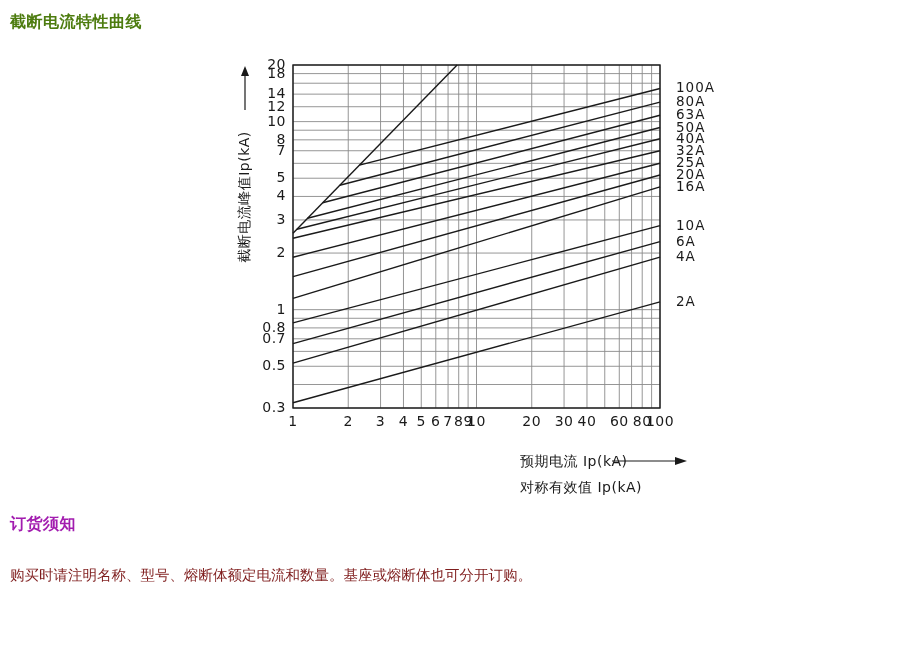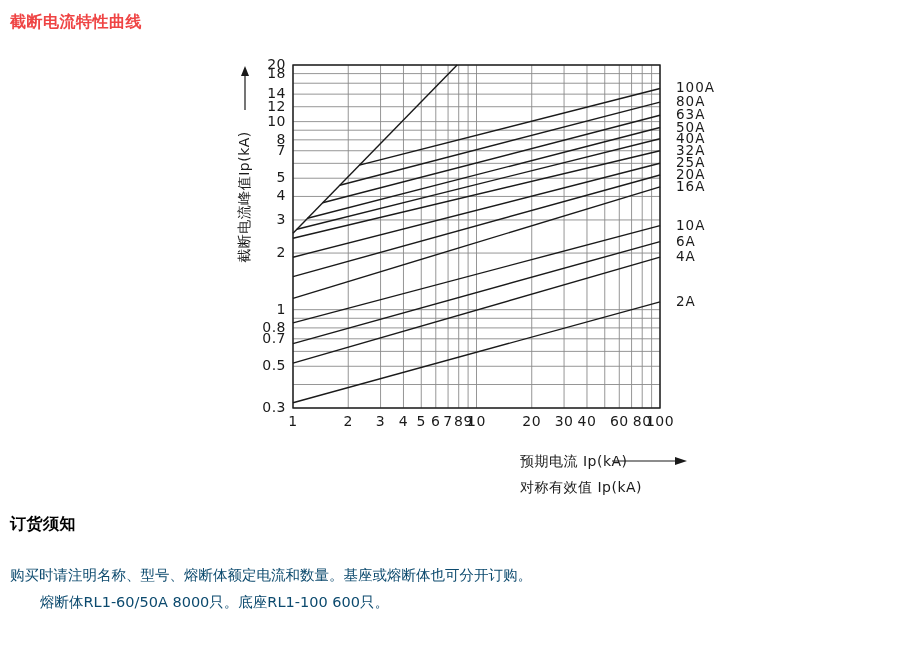--- a/index.html
+++ b/index.html
@@ -3,28 +3,28 @@
 <meta charset="utf-8">
 <style>
   html,body{margin:0;padding:0;}
   body{
     width:920px;height:657px;position:relative;background:#ffffff;
     font-family:"DejaVu Sans","Liberation Sans",sans-serif;
     color:#2e2e2e;overflow:hidden;
   }
   .page-title{
     position:absolute;left:10px;top:12px;
-    font-size:16px;font-weight:bold;color:#ef4444;letter-spacing:0.5px;
+    font-size:16px;font-weight:bold;color:#4d7c0f;letter-spacing:0.5px;
   }
   .section-heading{
     position:absolute;left:10px;top:514px;
-    font-size:16px;font-weight:bold;color:#000000;letter-spacing:0.5px;
+    font-size:16px;font-weight:bold;color:#a21caf;letter-spacing:0.5px;
   }
   .chart-wrap{position:absolute;left:210px;top:52px;width:510px;height:450px;}
-  .ordering-body{position:absolute;left:10px;top:562px;font-size:14.5px;line-height:27px;color:#0c4a6e;white-space:nowrap;}
+  .ordering-body{position:absolute;left:10px;top:562px;font-size:14.5px;line-height:27px;color:#7f1d1d;white-space:nowrap;}
   .ordering-line{height:27px;}
   .ordering-line.indent{padding-left:30px;}
   
   .grid{stroke:#8a8a8a;stroke-width:0.9;}
   .frame{fill:none;stroke:#1a1a1a;stroke-width:1.4;}
   .curve{fill:none;stroke:#1a1a1a;stroke-width:1.4;}
   .ytick{text-anchor:end;dominant-baseline:middle;font-size:14px;fill:#1a1a1a;letter-spacing:0.5px;}
   .xtick{text-anchor:middle;font-size:14px;fill:#1a1a1a;letter-spacing:0.5px;}
   .clabel{dominant-baseline:middle;font-size:13.5px;fill:#1a1a1a;letter-spacing:1px;}
   .axlabel{font-size:14px;fill:#1a1a1a;letter-spacing:0.5px;}
@@ -146,14 +146,13 @@
       <line x1="402" y1="409" x2="468" y2="409" class="arrow"></line>
       <polygon points="477,409 465,405 465,413" class="arrowhead"></polygon>
       <text x="310" y="440" class="axlabel">对称有效值 Ip(kA)</text>
     </svg>
 </div>
 
 <div class="section-heading">订货须知</div>
 
 <div class="ordering-body">
   <div class="ordering-line">购买时请注明名称、型号、熔断体额定电流和数量。基座或熔断体也可分开订购。</div>
-  <div class="ordering-line indent">熔断体RL1-60/50A 8000只。底座RL1-100 600只。</div>
 </div>
 
 </body></html>

